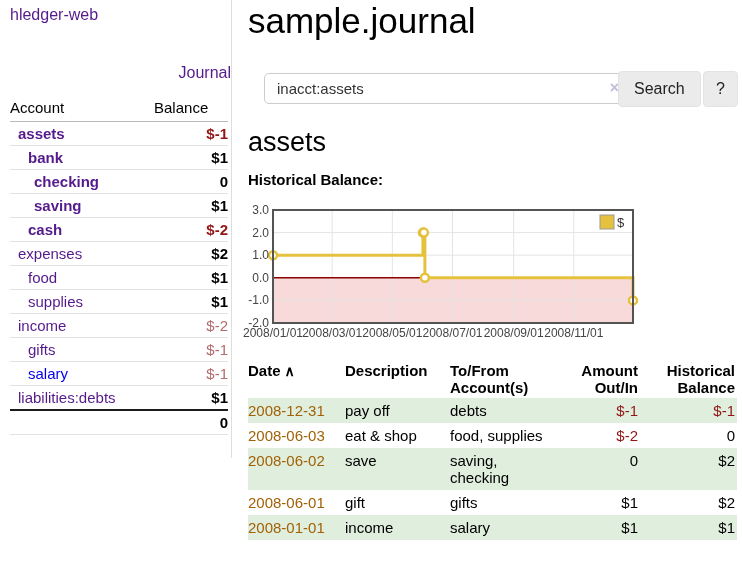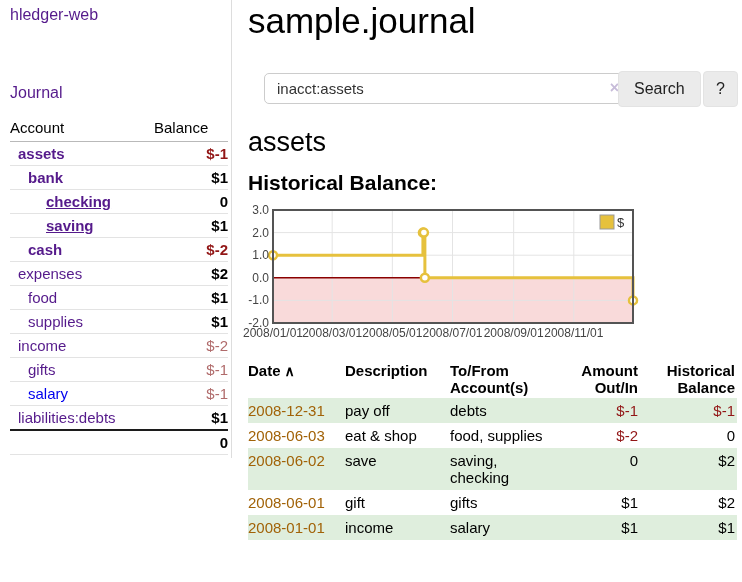--- a/index.html
+++ b/index.html
@@ -2,49 +2,49 @@
 <html><head>
 <meta charset="utf-8">
 <style>
   html,body{margin:0;padding:0;background:#fff;}
   body{width:742px;height:582px;position:relative;font-family:"Liberation Sans",sans-serif;color:#000;overflow:hidden;}
   a{text-decoration:none;cursor:pointer;}
 
   
   .sidebar{position:absolute;left:0;top:0;width:232px;height:458px;border-right:1px solid #ddd;box-sizing:border-box;padding-left:10px;}
   .brand{display:block;margin-top:6px;font-size:16px;color:#551A8B;}
-  .nav-journal{display:block;margin-top:60px;font-size:16px;color:#551A8B;}
+  .nav-journal{display:block;margin-top:40px;font-size:16px;color:#551A8B;text-align:right;}
   .acct-table{width:218px;border-collapse:collapse;margin-top:14px;font-size:15px;}
   .acct-table th{font-weight:400;text-align:left;padding:3px 0 5px;border-bottom:1px solid #b9b9b9;}
   .ar{text-align:right;}
   .acct-table td{padding:3px 0;border-bottom:1px solid #e3e3e3;}
   .acct-table tr.lastacct td{border-bottom:none;}
   .acct-table tr.total td{border-top:2px solid #1c1c1c;font-weight:700;}
   .acct{color:#551A8B;}
   .acct.blue{color:#0000EE;}
   .b{font-weight:700;}
   .bal{font-weight:700;}
   .neg1{color:#921616;}
   .neg2{color:#b06b6b;font-weight:400;}
   .ind1 .acct{margin-left:8px;}
   .ind2 .acct{margin-left:18px;}
-  .ind3 .acct{margin-left:36px;text-decoration:underline;}
+  .ind3 .acct{margin-left:24px;}
 
   
   main{position:absolute;left:248px;top:0;width:494px;height:582px;}
   h1{margin:0;position:absolute;top:1px;left:0;font-size:35px;font-weight:400;}
   .searchrow{position:absolute;top:71px;left:0;width:494px;}
   .input-wrap{position:absolute;left:0;top:2px;width:365px;padding-left:16px;}
   .search-input{width:100%;box-sizing:border-box;height:31px;border:1px solid #ccc;border-radius:5px;padding:0 30px 0 12px;font-size:15px;font-family:inherit;color:#333;outline:none;}
   .clear{position:absolute;right:10px;top:6px;font-size:16px;font-weight:700;color:#c7bcd9;cursor:pointer;}
   .btn{position:absolute;top:0;height:36px;background:#ebebeb;border:1px solid #e3e3e3;border-radius:4px;font-size:16px;font-family:inherit;color:#222;cursor:pointer;}
   .btn-search{left:370px;padding:0 15px;}
   .btn-help{left:455px;padding:0 12px;}
   h2{margin:0;position:absolute;top:127px;left:0;font-size:27px;font-weight:400;}
-  .chart-label{position:absolute;top:171px;left:0;font-size:21px;font-weight:700;}
+  .chart-label{position:absolute;top:171px;left:0;font-size:15px;font-weight:700;}
   #chart{position:absolute;top:202px;left:0;width:494px;height:142px;}
   #chart svg{overflow:visible;display:block;}
 
   
   .register{position:absolute;top:360px;left:0;width:489px;border-collapse:collapse;font-size:15px;table-layout:fixed;}
   .register th{text-align:left;vertical-align:top;font-weight:700;padding:2px 8px 2px 0;}
   .register th.ar,.register td.ar{text-align:right;padding-right:2px;}
   .register td{vertical-align:top;padding:4px 8px 4px 0;}
   .register tr.alt td{background:#dfeedd;}
   .datelink{color:#a16207;}

